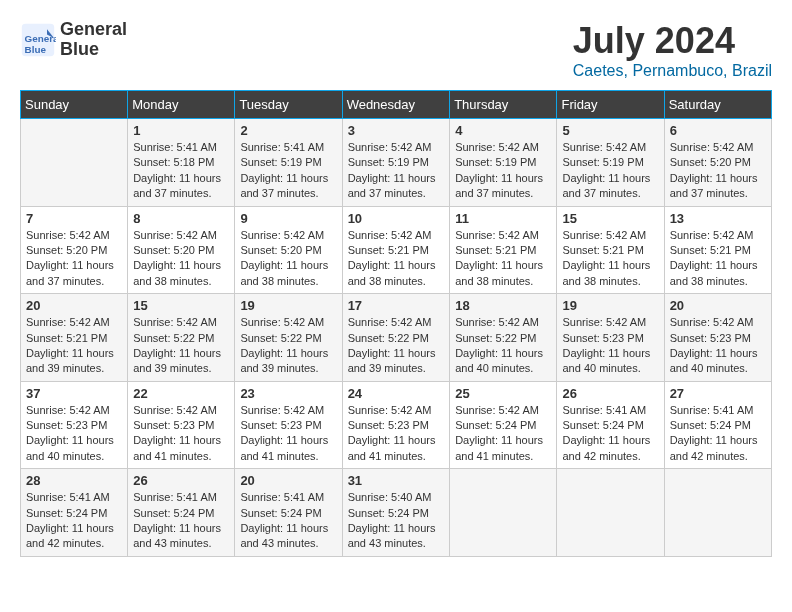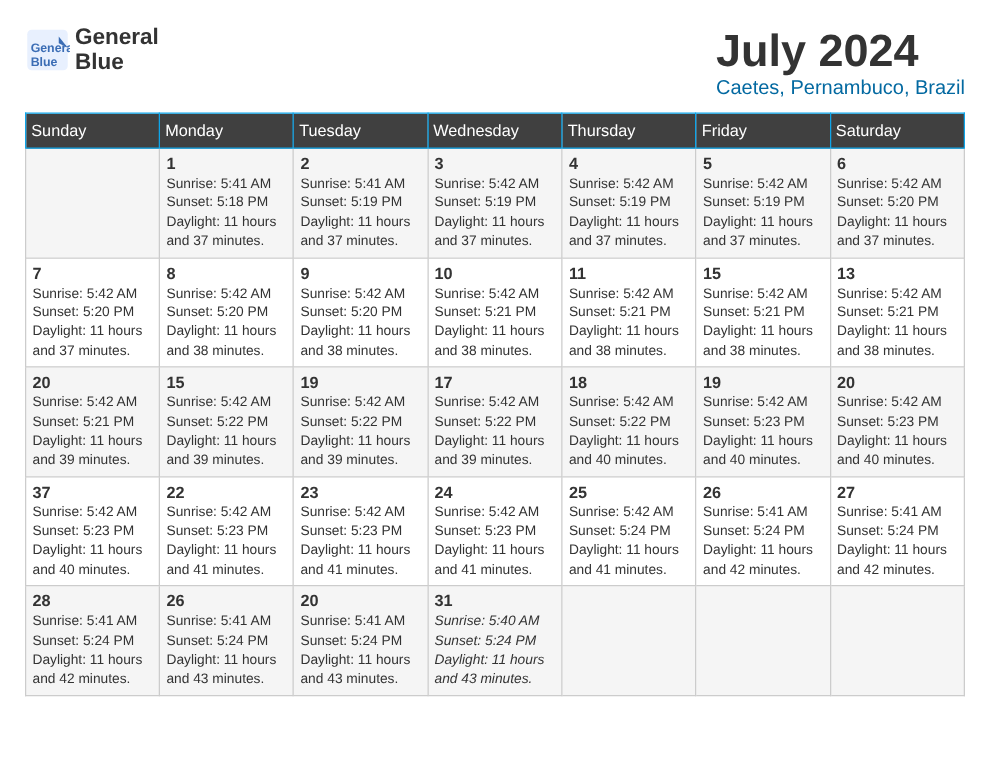--- a/index.html
+++ b/index.html
@@ -339,21 +339,21 @@
         </td>
         <td>
           <span class="day-num">20</span>
           <div class="day-info" style="white-space: pre-line;">Sunrise: 5:41 AM
 Sunset: 5:24 PM
 Daylight: 11 hours
 and 43 minutes.</div>
         </td>
         <td>
           <span class="day-num">31</span>
-          <div class="day-info" style="white-space: pre-line; font-style: italic;">Sunrise: 5:40 AM
+          <div class="day-info" style="white-space: pre-line;">Sunrise: 5:40 AM
 Sunset: 5:24 PM
 Daylight: 11 hours
 and 43 minutes.</div>
         </td>
         <td class="empty-cell"></td>
         <td class="empty-cell"></td>
         <td class="empty-cell"></td>
       </tr>
     </tbody>
 </table>

